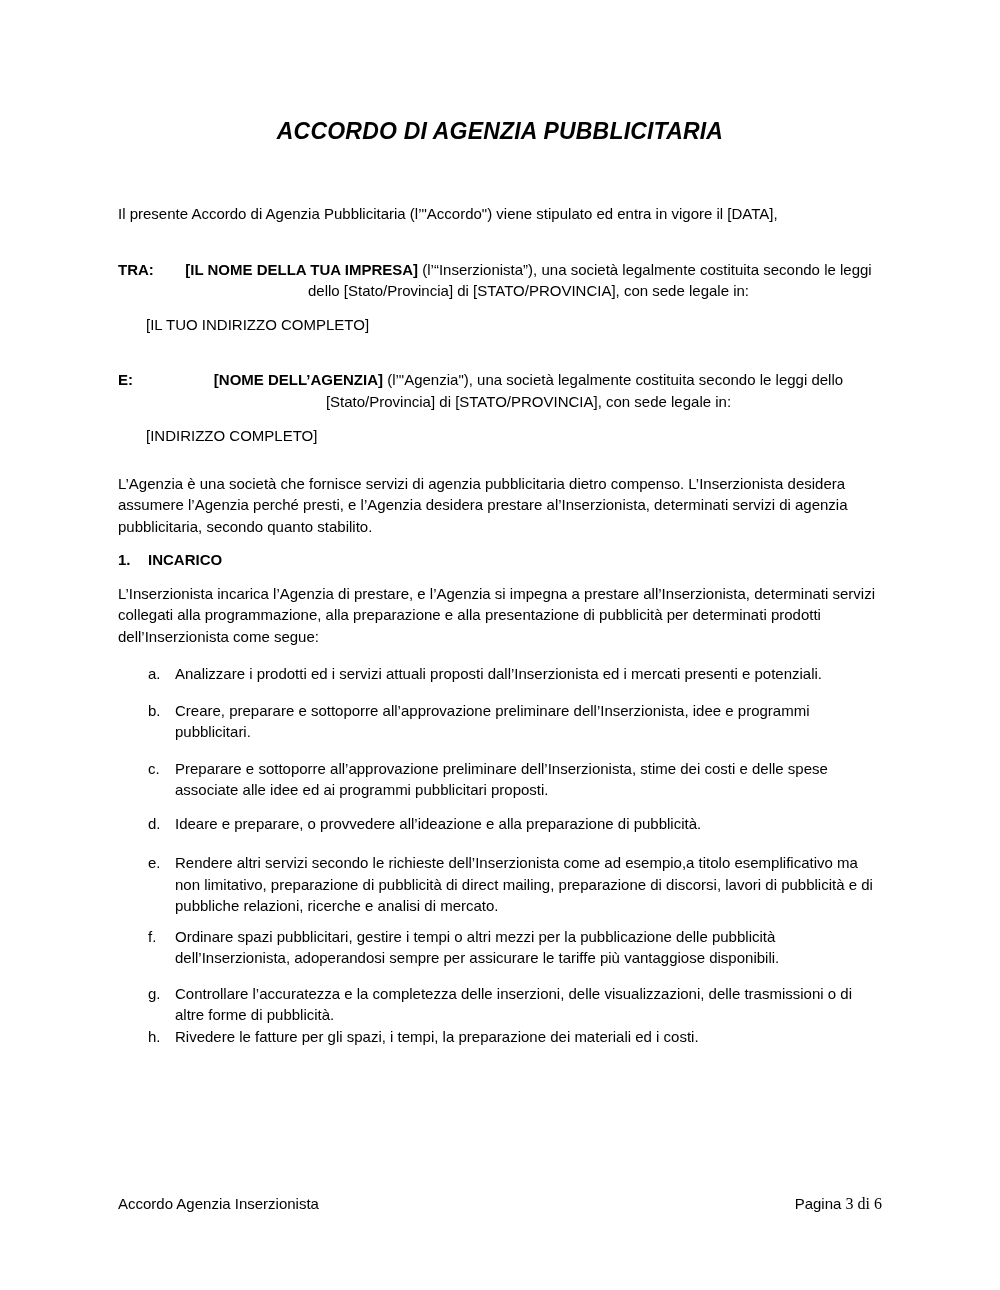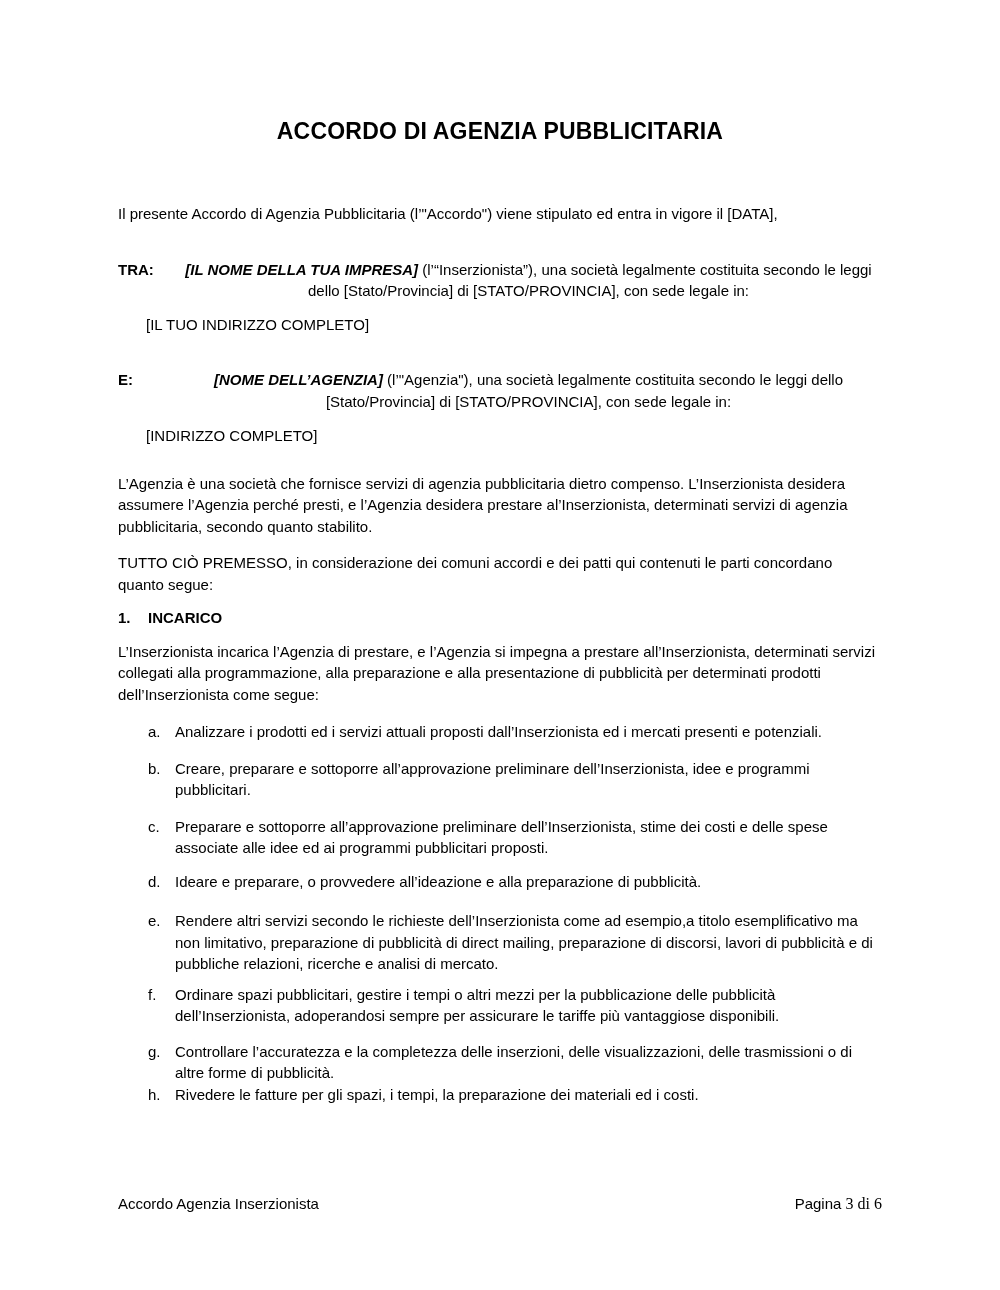--- a/index.html
+++ b/index.html
@@ -26,38 +26,39 @@
     top: 0;
   }
   .doc-title {
     margin: 4px;
     margin-top: 118px;
     text-align: center;
     font-size: 23px;
     line-height: 27px;
     font-weight: bold;
     letter-spacing: 0.2px;
+    font-style: italic;
   }
   p { margin: 0; }
   .intro { margin-top: 58px; }
 
   .party {
     display: flex;
     margin-top: 34px;
     justify-content: center;
   }
   .party-label {
     flex: 0 0 57px;
     font-weight: bold;
   }
   .party-body {
     flex: 1 1 auto;
     text-align: center;
   }
-  .bold { font-weight: bold; font-style: italic; }
+  .bold { font-weight: bold; }
 
   .address {
     margin-top: 12px;
     margin-left: 28px;
   }
   .address-2 { margin-top: 13px; }
 
   .recital-1 { margin-top: 26px; }
   .recital-2 { margin-top: 15px; }
 
@@ -116,21 +117,20 @@
     <p class="address">[IL TUO INDIRIZZO COMPLETO]</p>
 
     <div class="party">
       <span class="party-label">E:</span>
       <div class="party-body"><span class="bold">[NOME DELL’AGENZIA]</span><span> (l’"Agenzia"), una società legalmente costituita secondo le leggi dello [Stato/Provincia] di [STATO/PROVINCIA], con sede legale in:</span></div>
     </div>
 
     <p class="address address-2">[INDIRIZZO COMPLETO]</p>
 
     <p class="recital-1">L’Agenzia è una società che fornisce servizi di agenzia pubblicitaria dietro compenso. L’Inserzionista desidera assumere l’Agenzia perché presti, e l’Agenzia desidera prestare al’Inserzionista, determinati servizi di agenzia pubblicitaria, secondo quanto stabilito.</p>
-    <p class="recital-2">TUTTO CIÒ PREMESSO, in considerazione dei comuni accordi e dei patti qui contenuti le parti concordano quanto segue:</p>
 
     <div class="section-heading">
       <span class="section-number">1.</span>
       <span>INCARICO</span>
     </div>
 
     <p class="section-body">L’Inserzionista incarica l’Agenzia di prestare, e l’Agenzia si impegna a prestare all’Inserzionista, determinati servizi collegati alla programmazione, alla preparazione e alla presentazione di pubblicità per determinati prodotti dell’Inserzionista come segue:</p>
 
     <div class="item item-a">
       <span class="item-letter">a.</span>

